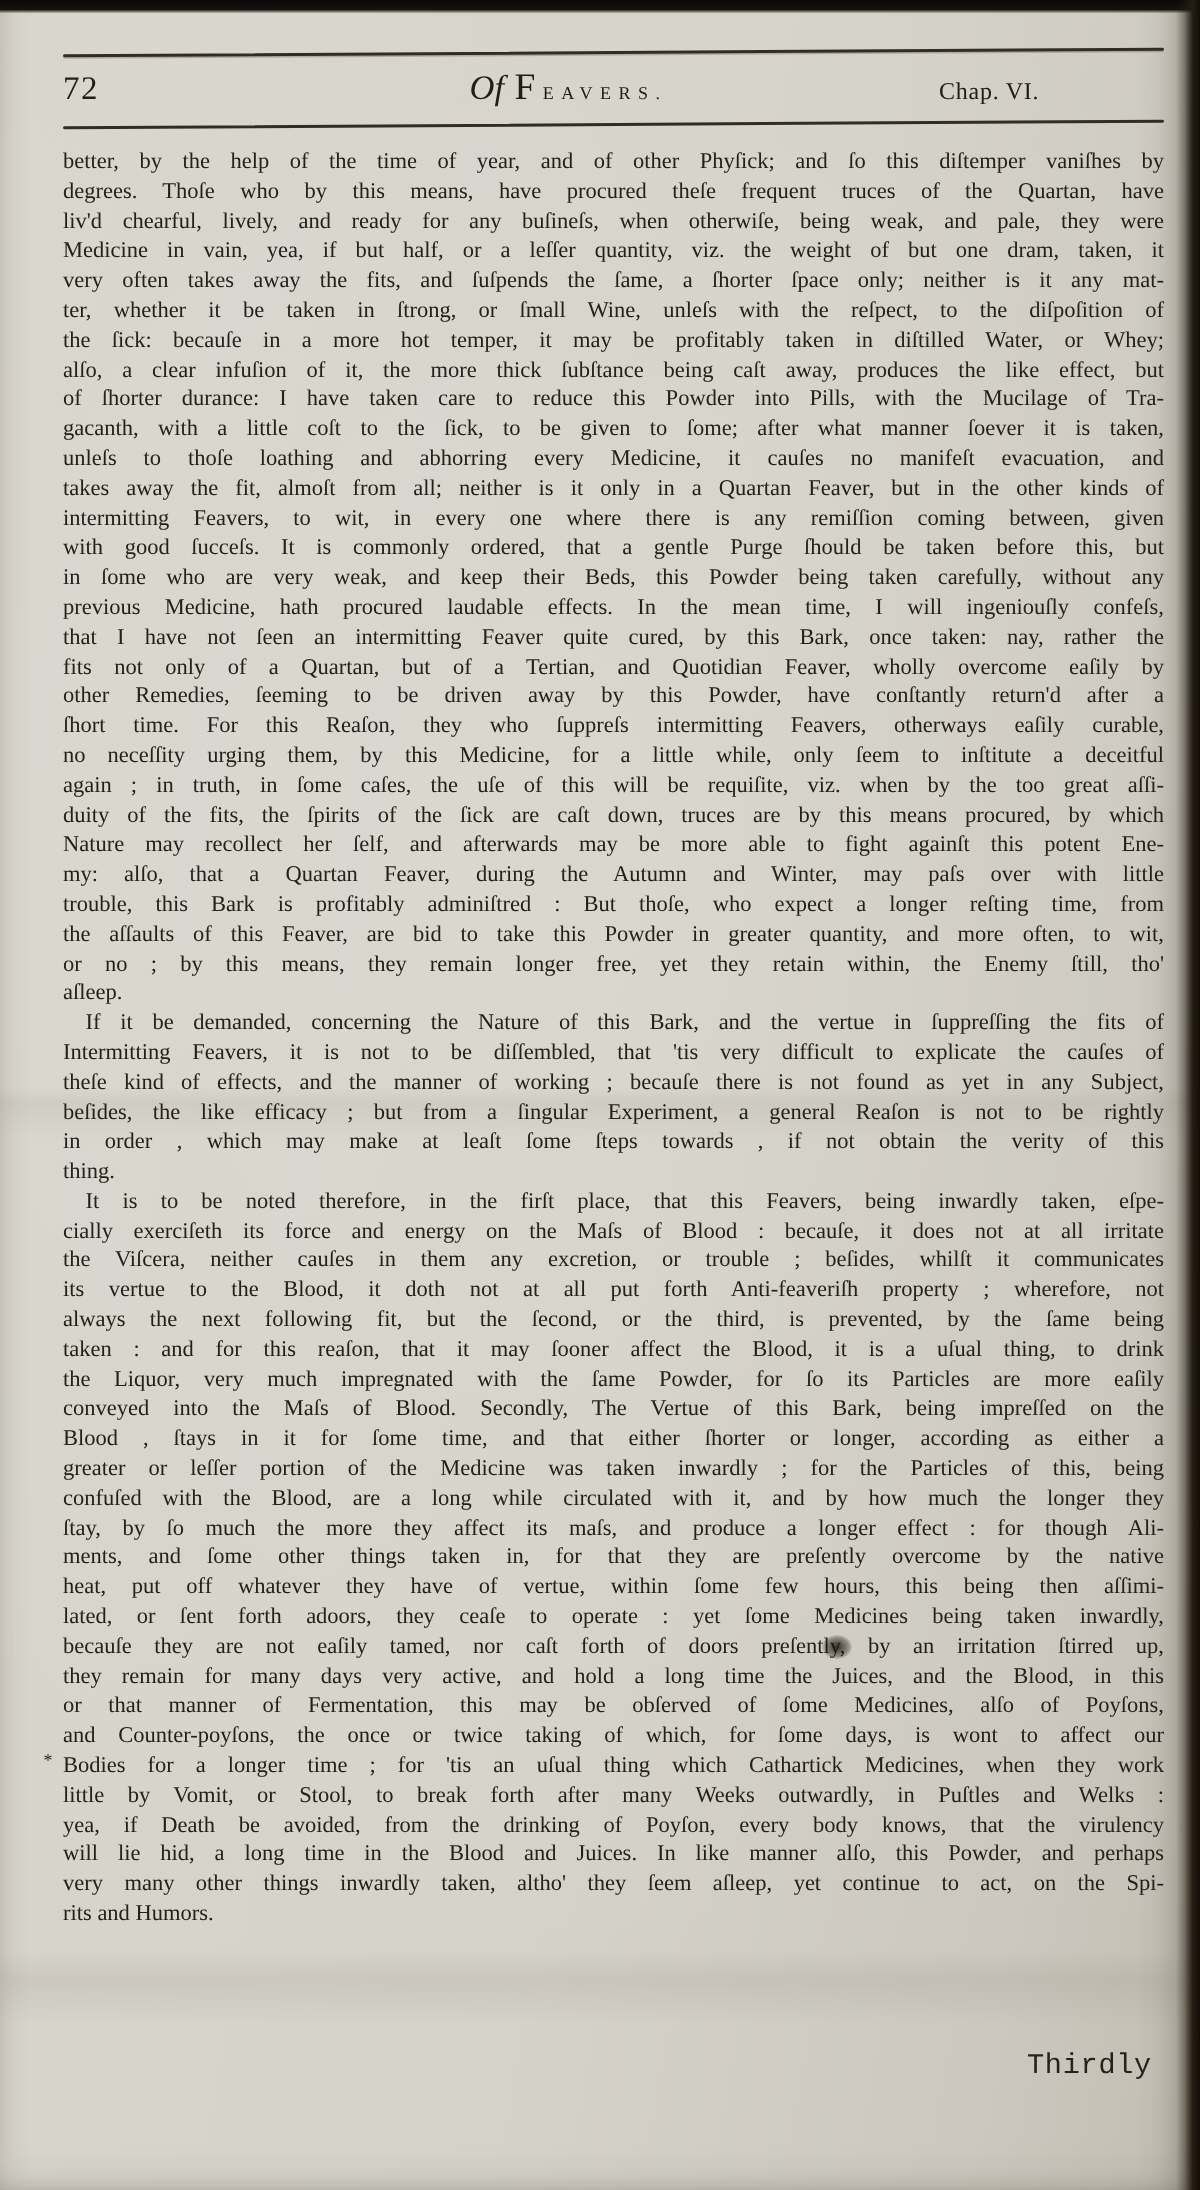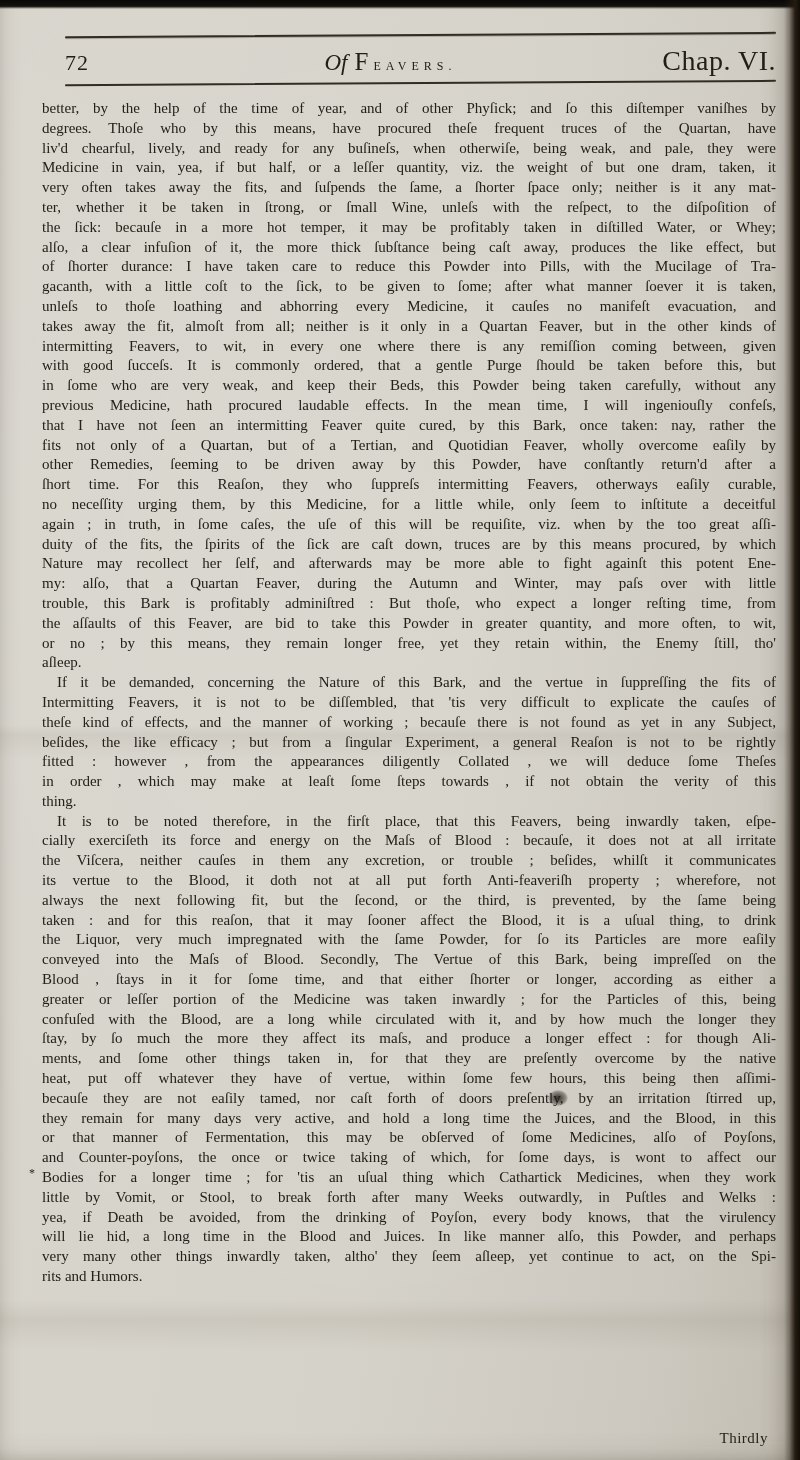--- a/index.html
+++ b/index.html
@@ -37,21 +37,20 @@
       rgba(40,32,22,0) 0%,
       rgba(40,32,22,0.35) 35%,
       #241c12 70%,
       #120d08 100%);
   }
   .header {
     position: absolute;
     top: 34px;
     left: 42px;
     right: 24px;
-    margin-left: 23px;
   }
   .rule {
     height: 2px;
     background: #322c23;
     border-radius: 2px;
     transform: rotate(-0.35deg);
   }
   .rule-top { margin-bottom: 9px; box-shadow: 0 1px 0 rgba(50,44,35,0.25); }
   .rule-bottom { margin-top: 7px; }
   .header-row {
@@ -77,22 +76,22 @@
   .running-title .cap {
     font-size: 25px;
     letter-spacing: 5px;
   }
   .running-title .caps {
     font-size: 12px;
     letter-spacing: 5px;
   }
   .chapter {
     width: 150px;
-    text-align: right;
-    font-size: 28px;
+    text-align: left;
+    font-size: 16px;
     letter-spacing: 0.5px;
   }
   .text-block {
     position: absolute;
     top: 99px;
     left: 42px;
     width: 734px;
     font-size: 15px;
     color: #24201a;
   }
@@ -123,24 +122,25 @@
     left: 548px;
     top: 1090px;
     width: 20px;
     height: 16px;
     border-radius: 50%;
     background: radial-gradient(ellipse at center, rgba(25,20,14,0.85), rgba(25,20,14,0.35) 55%, rgba(25,20,14,0) 75%);
   }
   .catchword {
     position: absolute;
     right: 32px;
-    top: 1430px;
-    font-size: 15px;
+    top: 1366px;
+    font-size: 19px;
     letter-spacing: 0.5px;
     color: #26221b;
+    font-family: Liberation Mono, monospace;
   }
   
   .ghosting {
     position: absolute;
     inset: 0;
     pointer-events: none;
     background:
       linear-gradient(to bottom, rgba(120,112,98,0) 0, rgba(120,112,98,0) 725px, rgba(120,112,98,0.10) 735px, rgba(120,112,98,0) 760px),
       linear-gradient(to bottom, rgba(120,112,98,0) 0, rgba(120,112,98,0) 1300px, rgba(120,112,98,0.12) 1320px, rgba(120,112,98,0) 1350px);
   }
@@ -193,39 +193,39 @@
         <div class="line">trouble,  this Bark is profitably adminiſtred :  But thoſe,  who expect a longer reſting time,  from</div>
         <div class="line">the aſſaults of this Feaver, are bid to take this Powder in greater quantity, and more often, to wit,</div>
         <div class="line">or no ;  by this means,  they remain longer free,  yet they retain within,  the Enemy ſtill,  tho'</div>
         <div class="line last">aſleep.</div>
       </div>
       <div class="paragraph">
         <div class="line indent">If it be demanded, concerning the Nature of this Bark, and the vertue in ſuppreſſing the fits of</div>
         <div class="line">Intermitting Feavers,  it is not to be diſſembled,  that 'tis very difficult to explicate the cauſes of</div>
         <div class="line">theſe kind of effects, and the manner of working ;  becauſe there is not found as yet in any Subject,</div>
         <div class="line">beſides,  the like efficacy ;  but from a ſingular Experiment,  a general Reaſon is not to be rightly</div>
-        <div class="line">fitted :   however ,  from  the  appearances  diligently  Collated ,  we  will  deduce  ſome  Theſes</div>
         <div class="line">in order ,  which  may  make  at  leaſt  ſome  ſteps  towards ,  if  not  obtain  the  verity  of  this</div>
         <div class="line last">thing.</div>
       </div>
       <div class="paragraph">
         <div class="line indent">It is to be noted therefore,  in the firſt place,  that this Feavers,  being inwardly taken,  eſpe-</div>
         <div class="line">cially exerciſeth its force and energy on the Maſs of Blood :  becauſe, it does not at all irritate</div>
         <div class="line">the Viſcera,  neither cauſes in them any excretion,  or trouble ;  beſides,  whilſt it communicates</div>
         <div class="line">its vertue to the Blood,  it doth not at all put forth Anti-feaveriſh property ;  wherefore, not</div>
         <div class="line">always the next following fit,  but the ſecond,  or the third,  is prevented,  by the ſame being</div>
         <div class="line">taken :   and for this reaſon,  that it may ſooner affect the Blood,  it is a uſual thing,  to drink</div>
         <div class="line">the Liquor,  very much impregnated with the ſame Powder,  for ſo its Particles are more eaſily</div>
         <div class="line">conveyed into the Maſs of Blood.   Secondly,  The Vertue of this Bark,  being impreſſed on the</div>
         <div class="line">Blood ,  ſtays in it for ſome time,  and that either ſhorter or longer,  according as either a</div>
         <div class="line">greater or leſſer portion of the Medicine was taken inwardly ;  for the Particles of this,  being</div>
         <div class="line">confuſed with the Blood,  are a long while circulated with it,  and by how much the longer they</div>
         <div class="line">ſtay,  by ſo much the more they affect its maſs,  and produce a longer effect :  for though Ali-</div>
         <div class="line">ments,  and ſome other things taken in,  for that they are preſently overcome by the native</div>
         <div class="line">heat,  put off whatever they have of vertue,  within ſome few hours,  this being then aſſimi-</div>
+        <div class="line">lated,  or ſent forth adoors,  they ceaſe to operate :   yet ſome Medicines being taken inwardly,</div>
         <div class="line">becauſe they are not eaſily tamed,  nor caſt forth of doors preſently,  by an irritation ſtirred up,</div>
         <div class="line">they remain for many days very active,  and hold a long time the Juices,  and the Blood,  in this</div>
         <div class="line">or that manner of Fermentation,  this may be obſerved of ſome Medicines,  alſo of Poyſons,</div>
         <div class="line">and Counter-poyſons,  the once or twice taking of which,  for ſome days,  is wont to affect our</div>
         <div class="line">Bodies for a longer time ;  for 'tis an uſual thing which Cathartick Medicines,  when they work</div>
         <div class="line">little by Vomit,  or Stool,  to break forth after many Weeks outwardly,  in Puſtles and Welks :</div>
         <div class="line">yea,  if Death be avoided,  from the drinking of Poyſon,  every body knows,  that the virulency</div>
         <div class="line">will lie hid,  a long time in the Blood and Juices.   In like manner alſo,  this Powder,  and perhaps</div>
         <div class="line">very many other things inwardly taken,  altho' they ſeem aſleep,  yet continue to act,  on the Spi-</div>
         <div class="line last">rits and Humors.</div>

